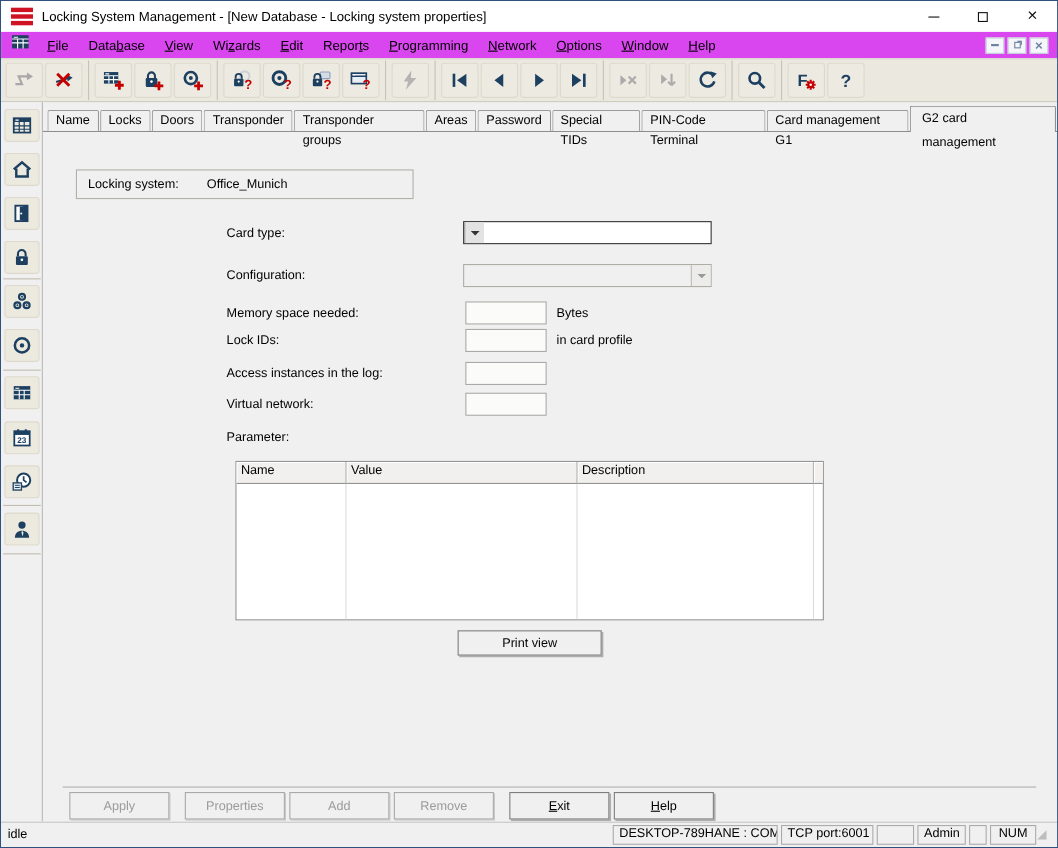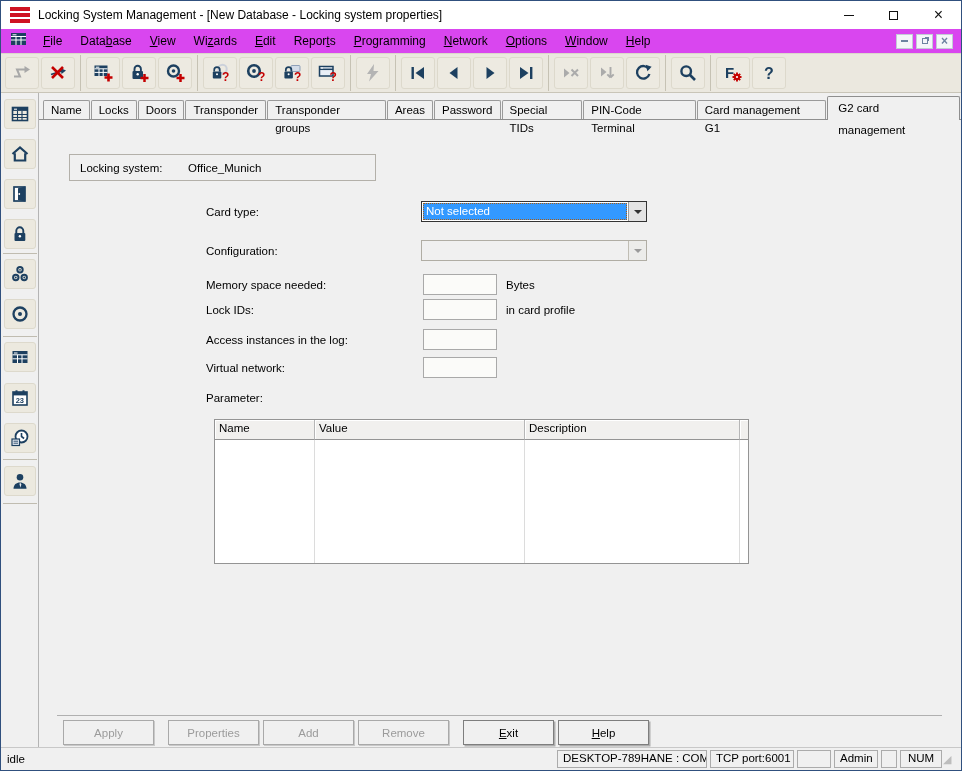--- a/index.html
+++ b/index.html
@@ -411,21 +411,20 @@
         </div>
       <div class="tabpanel">
 
         <div class="groupbox" style="left:30px;top:34px;width:307px;">
           <span class="g-lbl">Locking system:</span>
           <span class="g-val" style="left:118px">Office_Munich</span>
         </div>
 
         <span class="lbl" style="left:167px;top:86px">Card type:</span>
         <div class="combo" style="left:382px;top:81px">
-          <span class="combo-sel">Not selected</span>
           <span class="combo-arrow">
               <i></i>
             </span>
         </div>
 
         <span class="lbl" style="left:167px;top:125px">Configuration:</span>
         <div class="combo disabled" style="left:382px;top:120px">
           <span class="combo-sel"></span>
           <span class="combo-arrow">
               <i></i>
@@ -456,20 +455,21 @@
               <div class="th filler"></div>
             </div>
           <div class="param-body" id="param-body">
               <div class="bcol"></div>
               <div class="bcol"></div>
               <div class="bcol"></div>
               <div class="bcol"></div>
             </div>
         </div>
 
+        <button class="win-btn print-btn">Print view</button>
 
         <div class="footer-sep"></div>
         <div id="footer-buttons">
             <button class="win-btn disabled">Apply</button>
             <button class="win-btn disabled">Properties</button>
             <button class="win-btn disabled">Add</button>
             <button class="win-btn disabled">Remove</button>
             <button class="win-btn"><u>E</u>xit</button>
             <button class="win-btn"><u>H</u>elp</button>
           </div>

